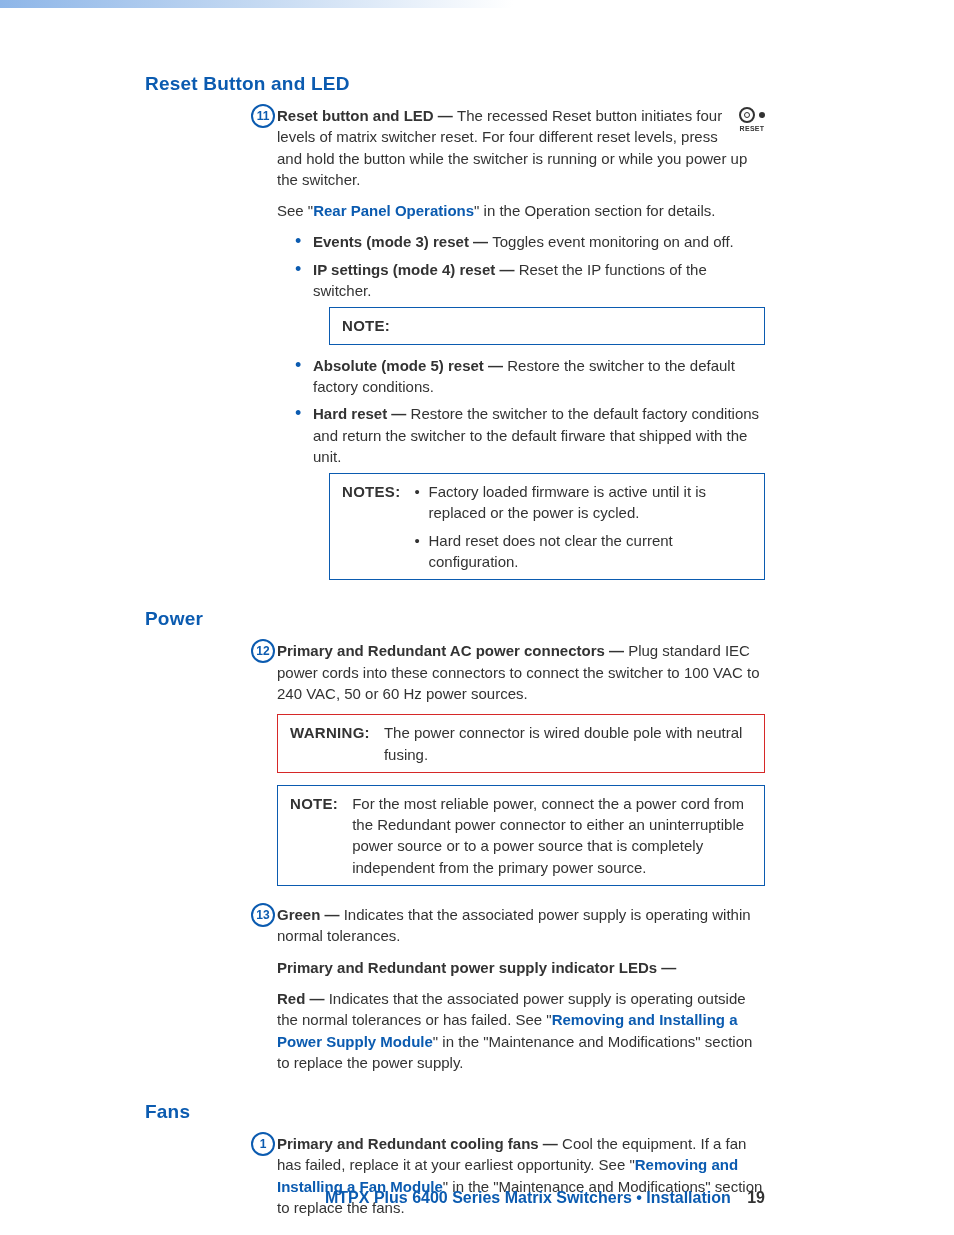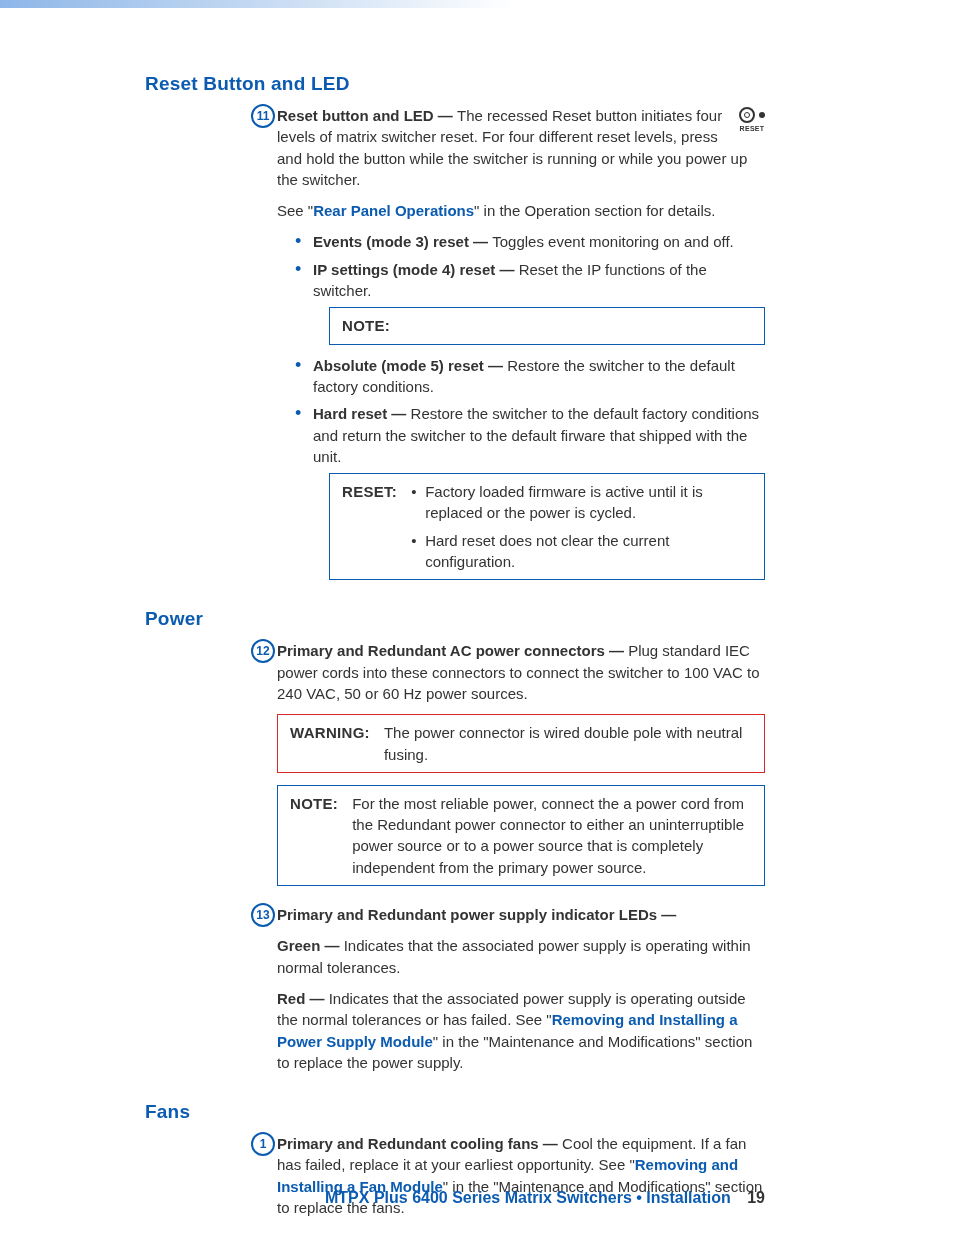--- a/index.html
+++ b/index.html
@@ -162,21 +162,21 @@
       <ul class="bullets">
         <li><span class="bold">Events (mode 3) reset — </span><span>Toggles event monitoring on and off.</span></li>
         <li><span class="bold">IP settings (mode 4) reset — </span><span>Reset the IP functions of the switcher.</span>
           <div class="notebox nested-note">
             <span class="ntitle">NOTE:</span>
           </div>
         </li>
         <li><span class="bold">Absolute (mode 5) reset — </span><span>Restore the switcher to the default factory conditions.</span></li>
         <li><span class="bold">Hard reset — </span><span>Restore the switcher to the default factory conditions and return the switcher to the default firware that shipped with the unit.</span>
           <div class="notebox nested-note">
-            <span class="ntitle">RESET:</span>
+            <span class="ntitle">NOTES:</span>
             <ul>
               <li>Factory loaded firmware is active until it is replaced or the power is cycled.</li>
               <li>Hard reset does not clear the current configuration.</li>
             </ul>
           </div>
         </li>
       </ul>
     </div>
 
     <h2>Power</h2>
@@ -191,22 +191,22 @@
       </div>
 
       <div class="notebox" style="margin-left:0;">
         <span class="ntitle">NOTE:</span>
         <span>For the most reliable power, connect the a power cord from the Redundant power connector to either an uninterruptible power source or to a power source that is completely independent from the primary power source.</span>
       </div>
     </div>
 
     <div class="item" style="margin-top:18px;">
       <div class="callout">13</div>
+      <p><span class="bold">Green — </span><span>Indicates that the associated power supply is operating within normal tolerances.</span></p>
       <p><span class="bold">Primary and Redundant power supply indicator LEDs —</span></p>
-      <p><span class="bold">Green — </span><span>Indicates that the associated power supply is operating within normal tolerances.</span></p>
       <p><span class="bold">Red — </span><span>Indicates that the associated power supply is operating outside the normal tolerances or has failed. See "</span><span class="bluelink">Removing and Installing a Power Supply Module</span><span>" in the "Maintenance and Modifications" section to replace the power supply.</span></p>
     </div>
 
     <h2>Fans</h2>
 
     <div class="item">
       <div class="callout">1</div>
       <p><span class="bold">Primary and Redundant cooling fans — </span><span>Cool the equipment. If a fan has failed, replace it at your earliest opportunity. See "</span><span class="bluelink">Removing and Installing a Fan Module</span><span>" in the "Maintenance and Modifications" section to replace the fans.</span></p>
     </div>
 

